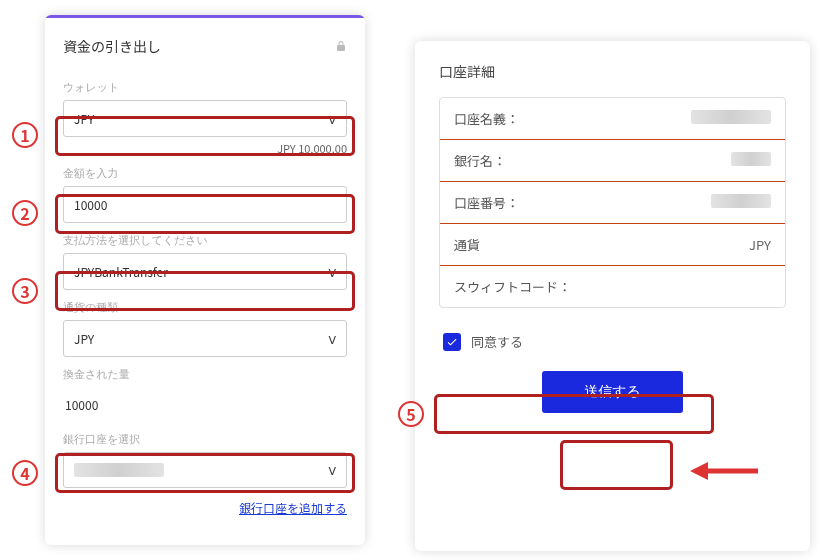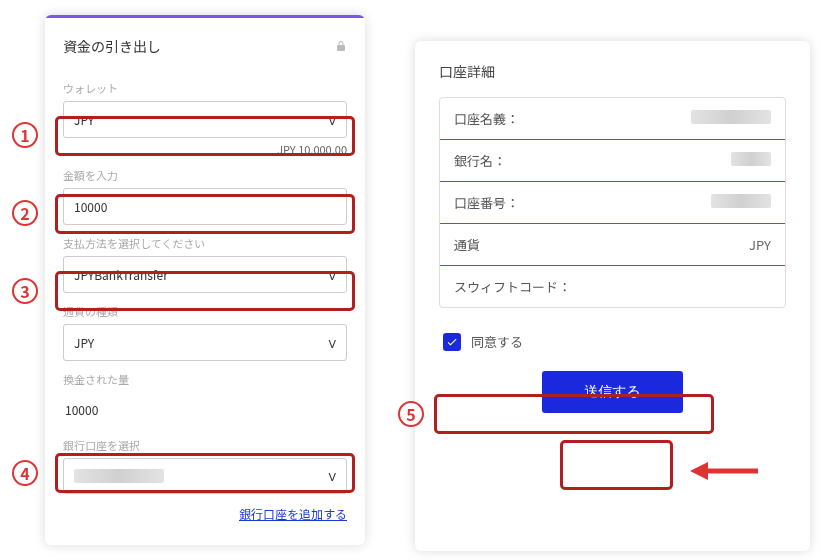--- a/index.html
+++ b/index.html
@@ -23,21 +23,21 @@
   
   .header {
     display: flex; justify-content: space-between; align-items: center;
     padding: 18px 18px 14px 18px;
     border-top: 3px solid #7a58e6;
   }
   .header-title { font-size: 14px; color: #333; }
   .lock { color: #bbb; font-size: 13px; }
 
   .field-group { padding: 0 18px; margin-top: 10px; }
-  .field-label { font-size: 11px; color: #aaa; margin-bottom: 5px; }
+  .field-label { font-size: 11px; color: #aaa; margin-bottom: 5px; font-family: Liberation Mono, monospace; }
   .select, .input {
     width: 100%;
     border: 1px solid #ccc;
     border-radius: 3px;
     background: #fff;
     padding: 9px 10px;
     font-size: 12px;
     color: #333;
     display: flex;
     justify-content: space-between;

